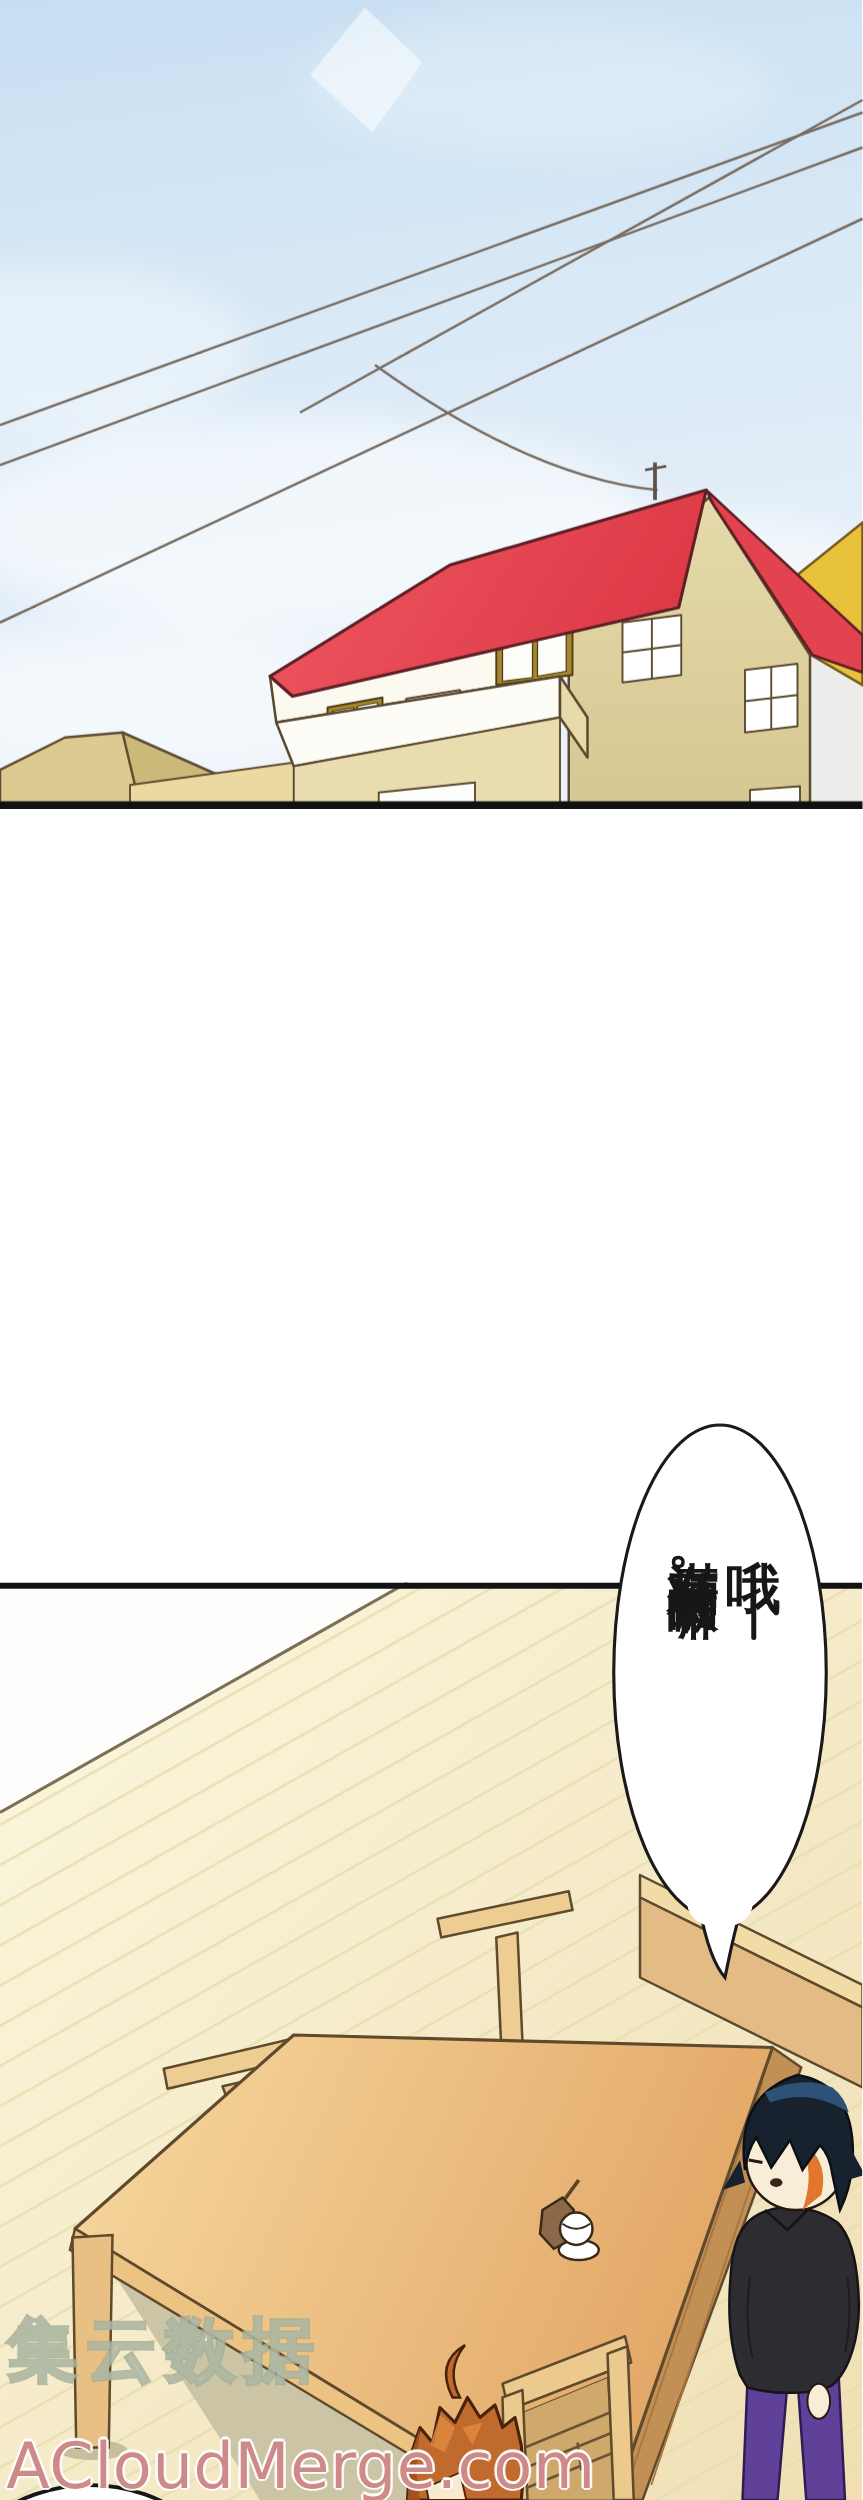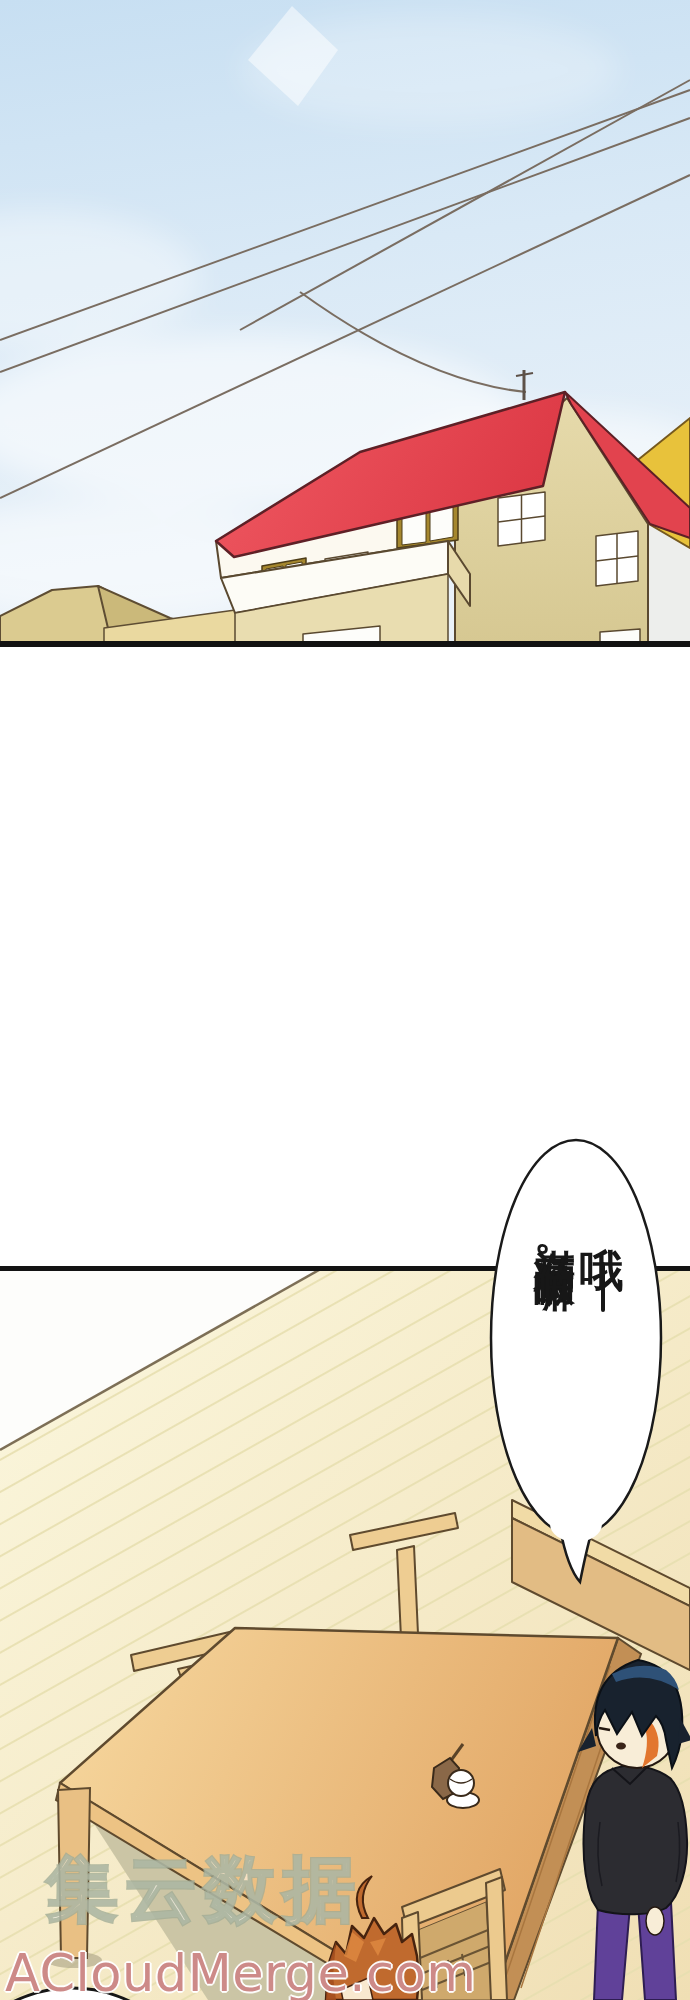--- a/index.html
+++ b/index.html
@@ -7,22 +7,22 @@
   .stage{position:relative;width:690px;height:2000px;overflow:hidden;background:#ffffff;}
   .panel-svg{position:absolute;left:0;display:block;}
   #panel1{top:0;}
   #panel2{top:1266px;}
   #speech-bubble-svg{position:absolute;left:488px;top:1136px;}
   .bubble-text{position:absolute;color:#171717;writing-mode:vertical-rl;text-orientation:upright;
     font-family:"DejaVu Sans","Liberation Sans",sans-serif;font-weight:600;line-height:1;}
   #bubble-col-right{left:580px;top:1212px;font-size:44px;}
   #bubble-dash{position:absolute;left:601px;top:1262px;width:4px;height:50px;background:#171717;border-radius:2px;}
   #bubble-col-left{left:534px;top:1216px;font-size:41px;letter-spacing:4px;height:330px;}
-  #watermark-cjk{position:absolute;left:6px;top:1852px;font-size:72px;font-weight:bold;letter-spacing:7px;line-height:1.05;
-    color:rgba(255,255,255,0.50);-webkit-text-stroke:2.5px rgba(160,172,150,0.78);white-space:nowrap;margin-left:40px;}
+  #watermark-cjk{position:absolute;left:6px;top:1852px;font-size:56px;font-weight:bold;letter-spacing:7px;line-height:1.05;
+    color:rgba(255,255,255,0.50);-webkit-text-stroke:2.5px rgba(160,172,150,0.78);white-space:nowrap;}
   #watermark-latin{position:absolute;left:5px;top:1944px;font-size:51px;font-weight:normal;letter-spacing:0.5px;
     color:rgba(201,128,126,0.92);white-space:nowrap;
     text-shadow:-2px 0 rgba(255,255,255,.85),2px 0 rgba(255,255,255,.85),0 -2px rgba(255,255,255,.85),0 2px rgba(255,255,255,.85),
       -1px -1px rgba(255,255,255,.85),1px 1px rgba(255,255,255,.85),-1px 1px rgba(255,255,255,.85),1px -1px rgba(255,255,255,.85);}
 </style>
 </head>
 <body>
 
 <div class="stage">
 

